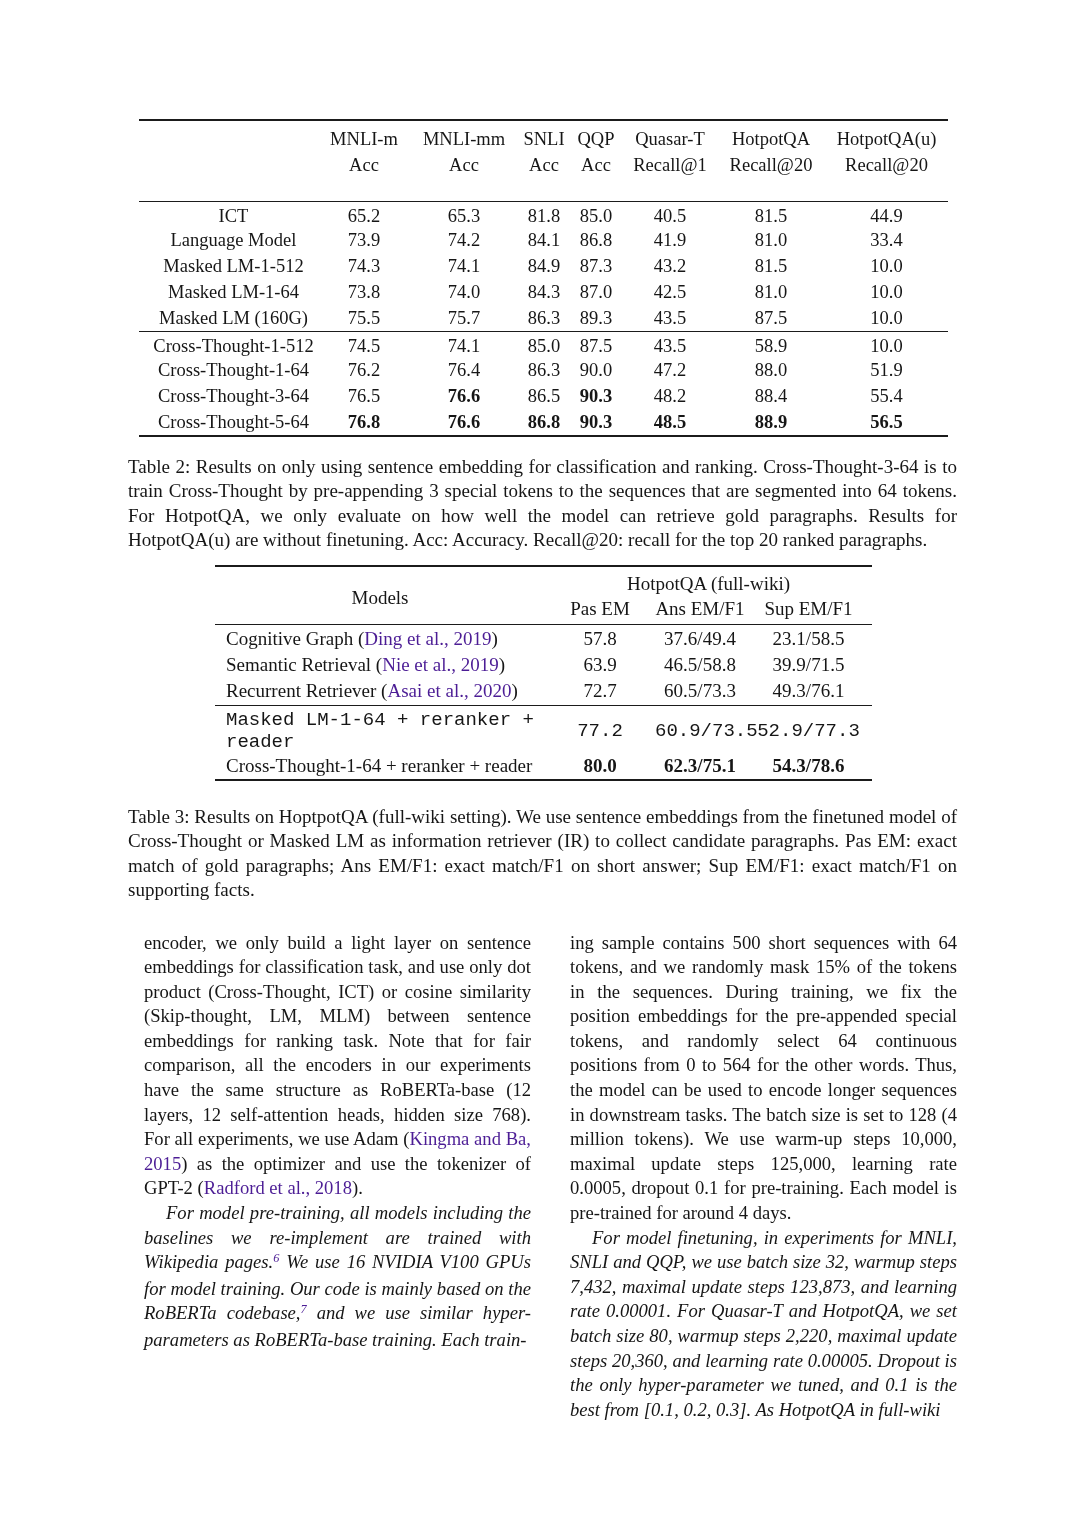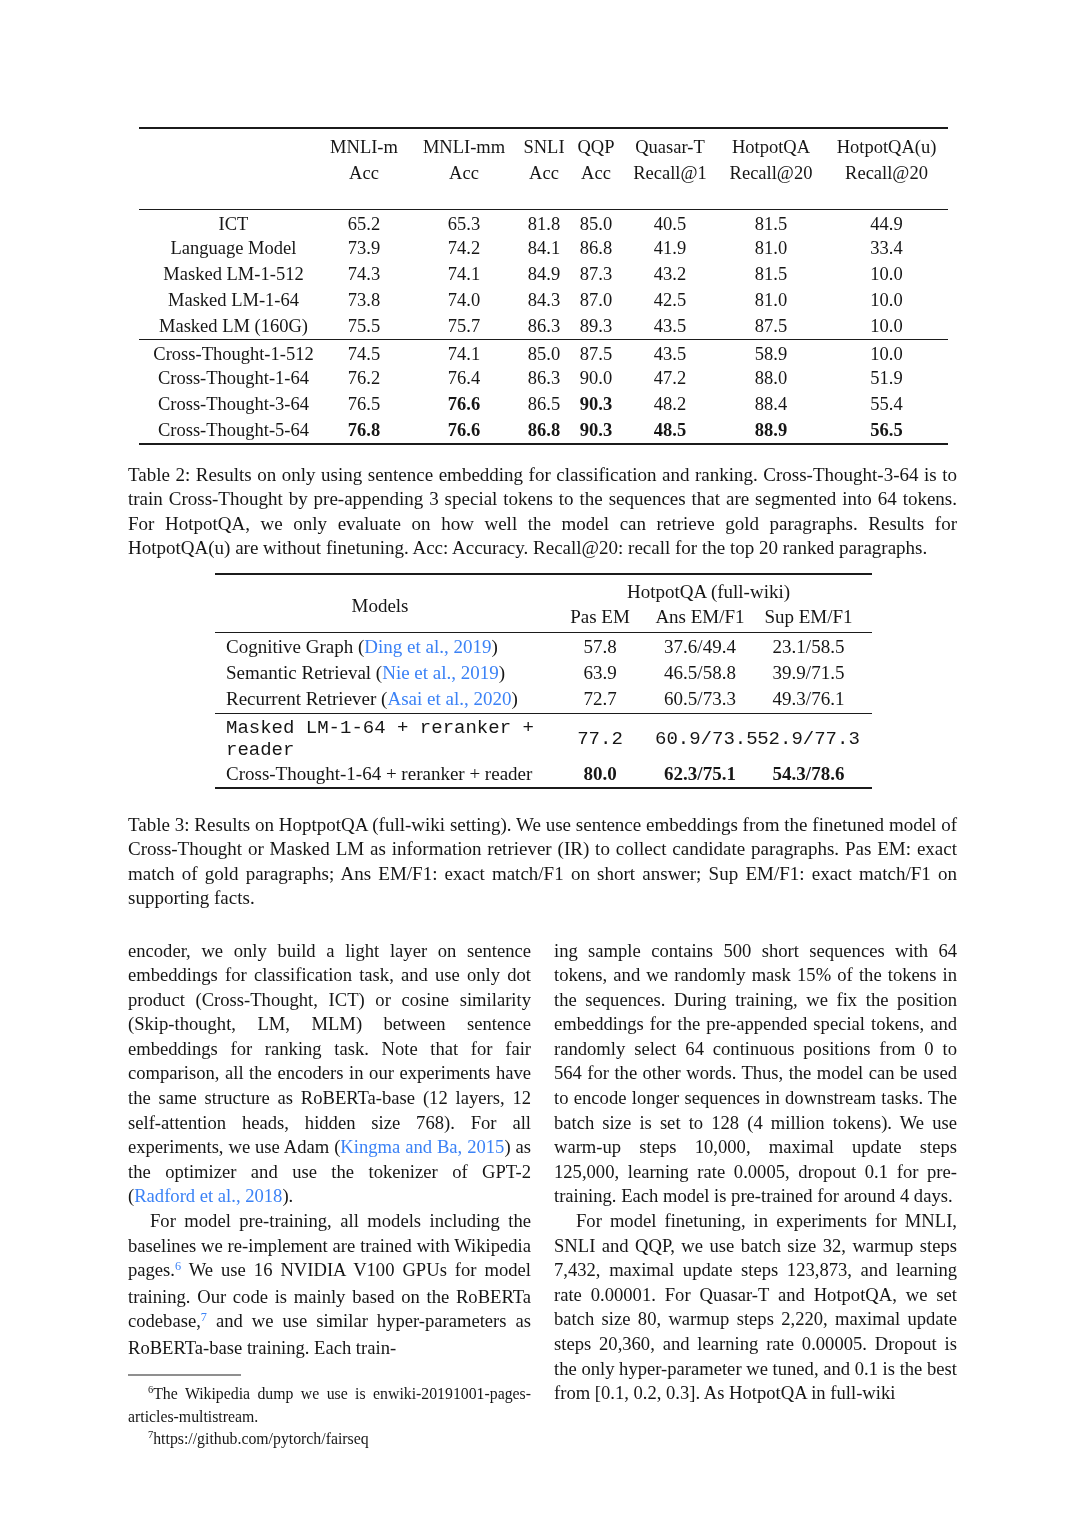--- a/index.html
+++ b/index.html
@@ -1,21 +1,21 @@
 <!DOCTYPE html>
 <html><head>
 <meta charset="utf-8">
 <style>
   * { margin:0; padding:0; box-sizing:border-box; }
   html, body { background:#ffffff; }
   body {
     width:1080px; height:1527px; position:relative; overflow:hidden;
     font-family:"Liberation Serif", serif; color:#161616;
   }
-  .content { position:absolute; left:128px; top:16px; width:829px; }
+  .content { position:absolute; left:128px; top:8px; width:829px; }
 
   table { border-collapse:collapse; table-layout:fixed; }
 
   
   .t2 {
     margin-left:11px; margin-top:111px; width:809px; font-size:18.5px;
     border-top:2.5px solid #1b1b1b; border-bottom:2.5px solid #1b1b1b;
   }
   .t2 thead { border-bottom:1.5px solid #1b1b1b; }
   .t2 thead th { font-weight:normal; text-align:center; line-height:26px; }
@@ -43,24 +43,24 @@
   .t3 tbody.g1 tr:first-child td { padding-top:3px;font-family:Liberation Mono, monospace; }
 
   .b { font-weight:bold; }
 
   
   .caption { font-size:19px; line-height:24.5px; text-align:justify; margin-top:18px; }
   .cap3 { margin-top:24px; }
 
   
   .columns { display:flex; gap:23px; margin-top:28px; }
-  .col { width:403px; font-size:18.6px; line-height:24.6px; text-align:justify; }
-  .para.indent { text-indent:22px; }
-
-  .cite { color:#3b82f6; }
+  .col { width:403px; font-size:18.6px; line-height:24.6px; text-align:justify;margin-left:16px; }
+  .para.indent { text-indent:22px;font-style:italic; }
+
+  .cite { color:#4c1d95; }
   .sup { font-size:66%; position:relative; top:-0.5em; }
 
   
   .footnotes { margin-top:13px; }
   .fnrule { width:113px; border-top:2px solid #8f8f8f; margin-bottom:7px; }
   .fn { font-size:15.8px; line-height:21.5px; text-indent:20px; text-align:justify; }
 </style>
 </head>
 <body>
 
@@ -250,25 +250,20 @@
         </tr>
       </tbody>
     </table>
 
   <p class="caption cap3">Table 3: Results on HoptpotQA (full-wiki setting). We use sentence embeddings from the finetuned model of Cross-Thought or Masked LM as information retriever (IR) to collect candidate paragraphs. Pas EM: exact match of gold paragraphs; Ans EM/F1: exact match/F1 on short answer; Sup EM/F1: exact match/F1 on supporting facts.</p>
 
   <div class="columns">
     <div class="col">
       <p class="para"><span>encoder, we only build a light layer on sentence embeddings for classification task, and use only dot product (Cross-Thought, ICT) or cosine similarity (Skip-thought, LM, MLM) between sentence embeddings for ranking task. Note that for fair comparison, all the encoders in our experiments have the same structure as RoBERTa-base (12 layers, 12 self-attention heads, hidden size 768). For all experiments, we use Adam (</span><span class="cite">Kingma and Ba, 2015</span><span>) as the optimizer and use the tokenizer of GPT-2 (</span><span class="cite">Radford et al., 2018</span><span>).</span></p>
       <p class="para indent"><span>For model pre-training, all models including the baselines we re-implement are trained with Wikipedia pages.</span><span class="cite sup">6</span><span> We use 16 NVIDIA V100 GPUs for model training. Our code is mainly based on the RoBERTa codebase,</span><span class="cite sup">7</span><span> and we use similar hyper-parameters as RoBERTa-base training. Each train-</span></p>
-      <div class="footnotes">
-        <div class="fnrule"></div>
-        <p class="fn"><span class="sup">6</span><span>The Wikipedia dump we use is enwiki-20191001-pages-articles-multistream.</span></p>
-        <p class="fn"><span class="sup">7</span><span>https://github.com/pytorch/fairseq</span></p>
-      </div>
     </div>
     <div class="col">
       <p class="para"><span>ing sample contains 500 short sequences with 64 tokens, and we randomly mask 15% of the tokens in the sequences. During training, we fix the position embeddings for the pre-appended special tokens, and randomly select 64 continuous positions from 0 to 564 for the other words. Thus, the model can be used to encode longer sequences in downstream tasks. The batch size is set to 128 (4 million tokens). We use warm-up steps 10,000, maximal update steps 125,000, learning rate 0.0005, dropout 0.1 for pre-training. Each model is pre-trained for around 4 days.</span></p>
       <p class="para indent"><span>For model finetuning, in experiments for MNLI, SNLI and QQP, we use batch size 32, warmup steps 7,432, maximal update steps 123,873, and learning rate 0.00001. For Quasar-T and HotpotQA, we set batch size 80, warmup steps 2,220, maximal update steps 20,360, and learning rate 0.00005. Dropout is the only hyper-parameter we tuned, and 0.1 is the best from [0.1, 0.2, 0.3]. As HotpotQA in full-wiki</span></p>
     </div>
   </div>
 
 </div>
 
 </body></html>

